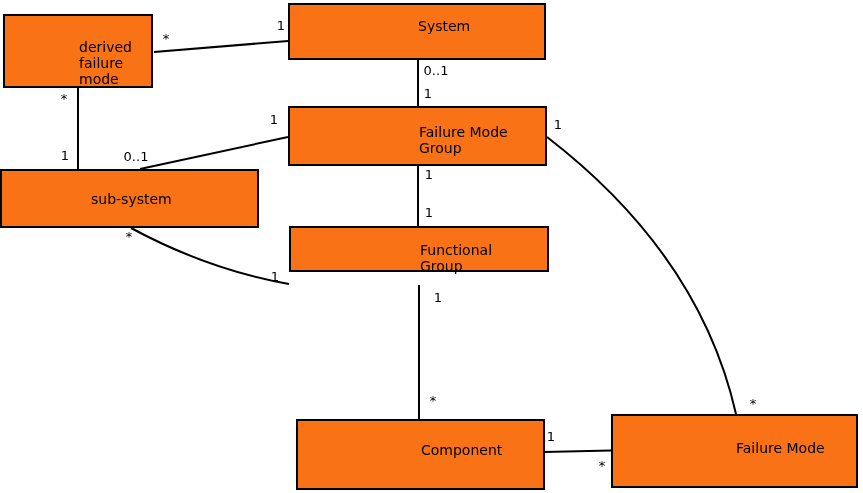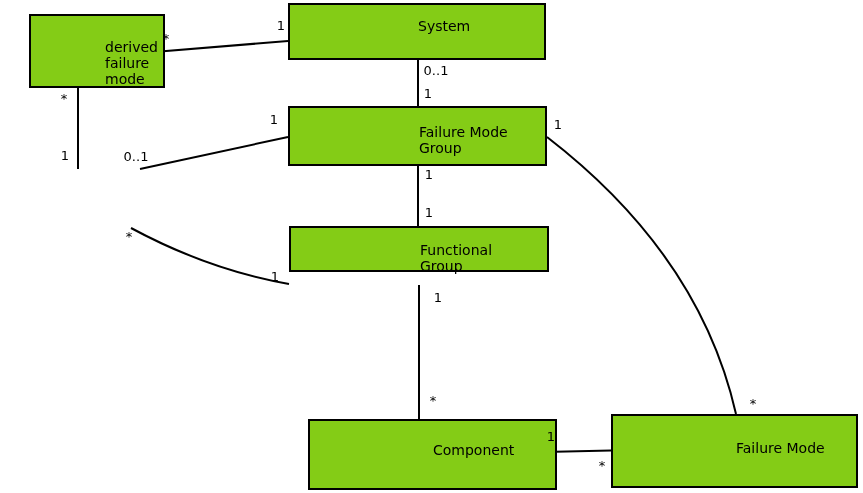--- a/index.html
+++ b/index.html
@@ -24,21 +24,21 @@
   }
   .edges path {
     stroke: #000000;
     stroke-width: 2;
     fill: none;
   }
   .node {
     position: absolute;
     box-sizing: border-box;
     border: 2px solid #000000;
-    background: #84cc16;
+    background: #f97316;
   }
   .node-label {
     position: absolute;
     font-size: 14px;
     line-height: 16px;
     color: #000000;
     white-space: pre-line;
   }
   .mult {
     position: absolute;
@@ -59,42 +59,45 @@
     <path d="M78,88 L78,169"></path>
     <path d="M418,60 L418,106"></path>
     <path d="M288,137 L140,169"></path>
     <path d="M418,165 L418,226"></path>
     <path d="M419,285 L419,419"></path>
     <path d="M131,228 Q209,270 289,284"></path>
     <path d="M547,137 Q700,255 736,414"></path>
     <path d="M544,452 L611,450.5"></path>
   </svg>
 
-  <div class="node" style="left:3px; top:14px; width:136px; height:74px;margin-left:26px;">
+  <div class="node" style="left:3px; top:14px; width:150px; height:74px;">
     <div class="node-label" style="left:74px; top:23px;">derived
 failure
 mode</div>
   </div>
 
   <div class="node" style="left:288px; top:3px; width:258px; height:57px;">
     <div class="node-label" style="left:128px; top:13px;">System</div>
   </div>
 
   <div class="node" style="left:288px; top:106px; width:259px; height:60px;">
     <div class="node-label" style="left:129px; top:16px;">Failure Mode
 Group</div>
   </div>
 
+  <div class="node" style="left:0px; top:169px; width:259px; height:59px;">
+    <div class="node-label" style="left:89px; top:20px;">sub-system</div>
+  </div>
 
   <div class="node" style="left:289px; top:226px; width:260px; height:46px;">
     <div class="node-label" style="left:129px; top:14px;">Functional
 Group</div>
   </div>
 
-  <div class="node" style="left:308px; top:419px; width:249px; height:71px;">
+  <div class="node" style="left:296px; top:419px; width:249px; height:71px;">
     <div class="node-label" style="left:123px; top:21px;">Component</div>
   </div>
 
   <div class="node" style="left:611px; top:414px; width:247px; height:74px;">
     <div class="node-label" style="left:123px; top:24px;">Failure Mode</div>
   </div>
 
   <span class="mult" style="left:281px; top:25px;">1</span>
   <span class="mult" style="left:166px; top:38px;">*</span>
   <span class="mult" style="left:64px; top:98px;">*</span>

